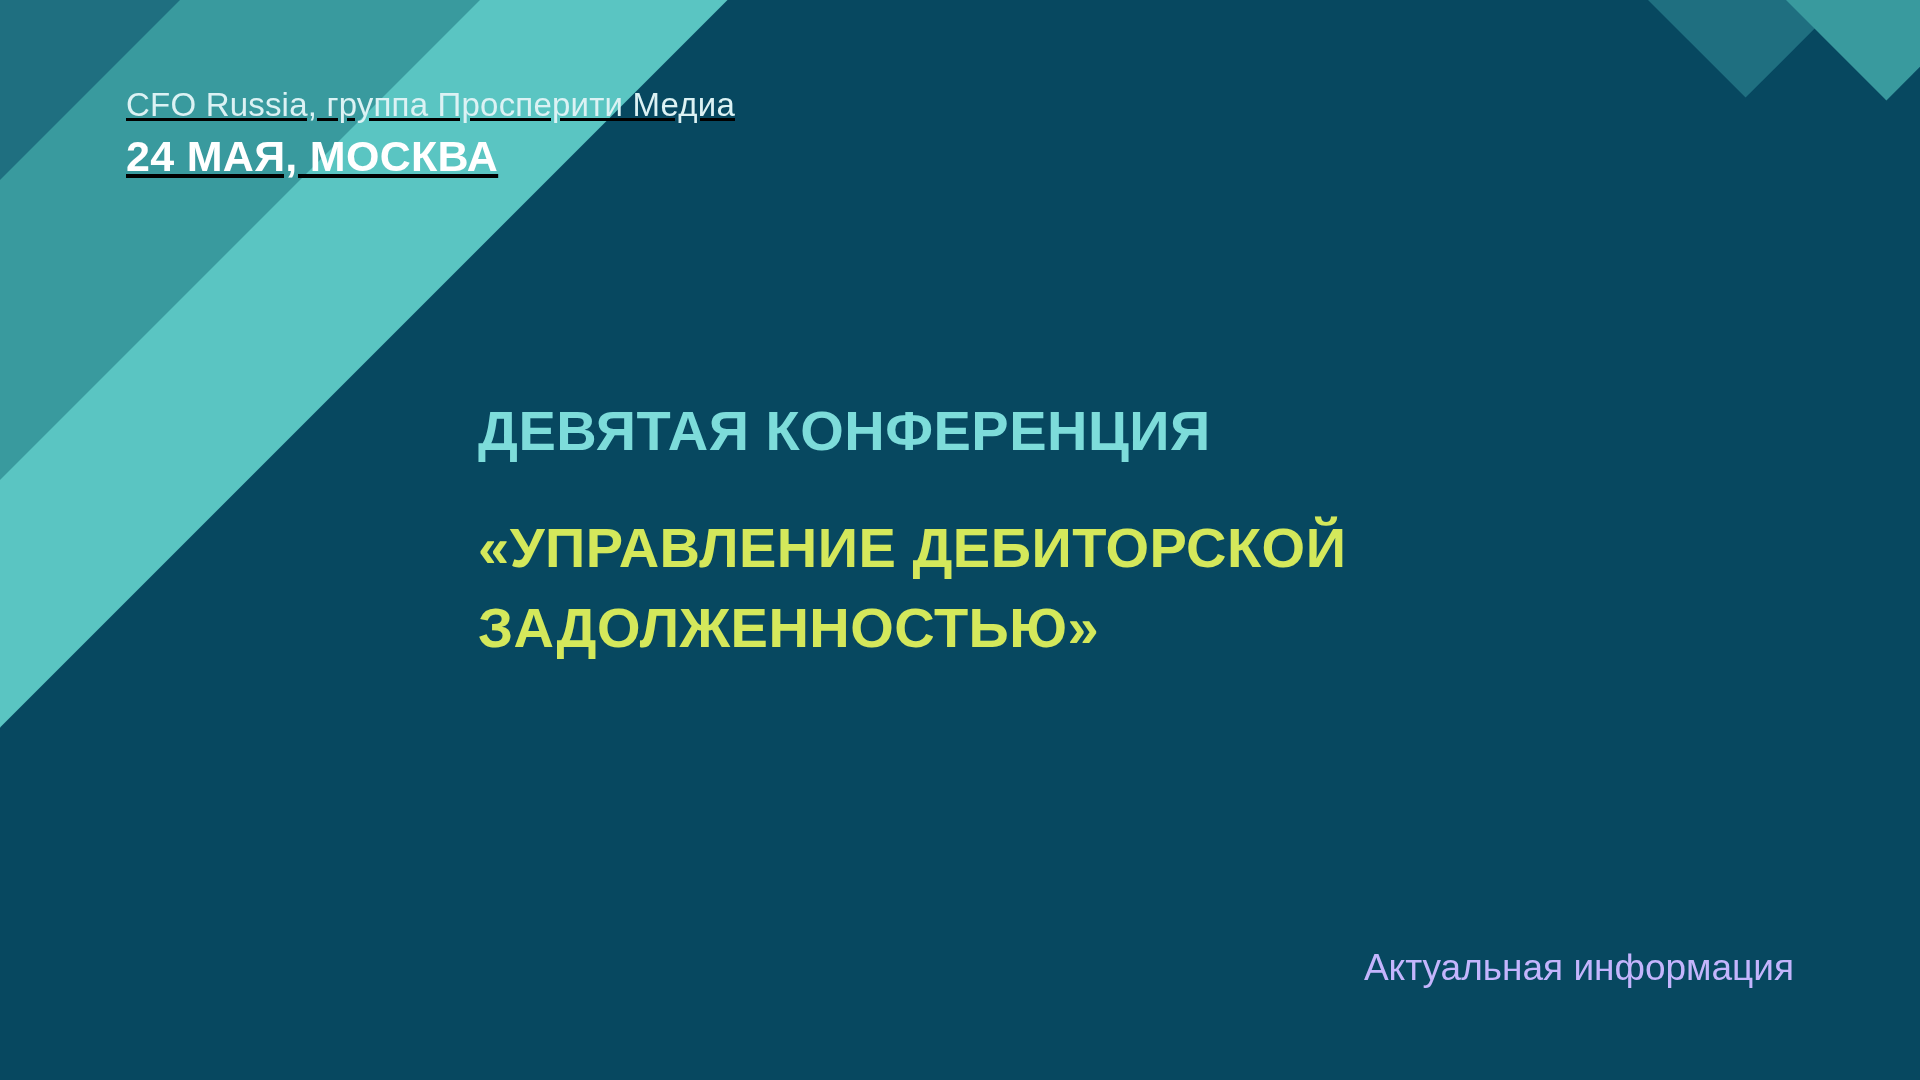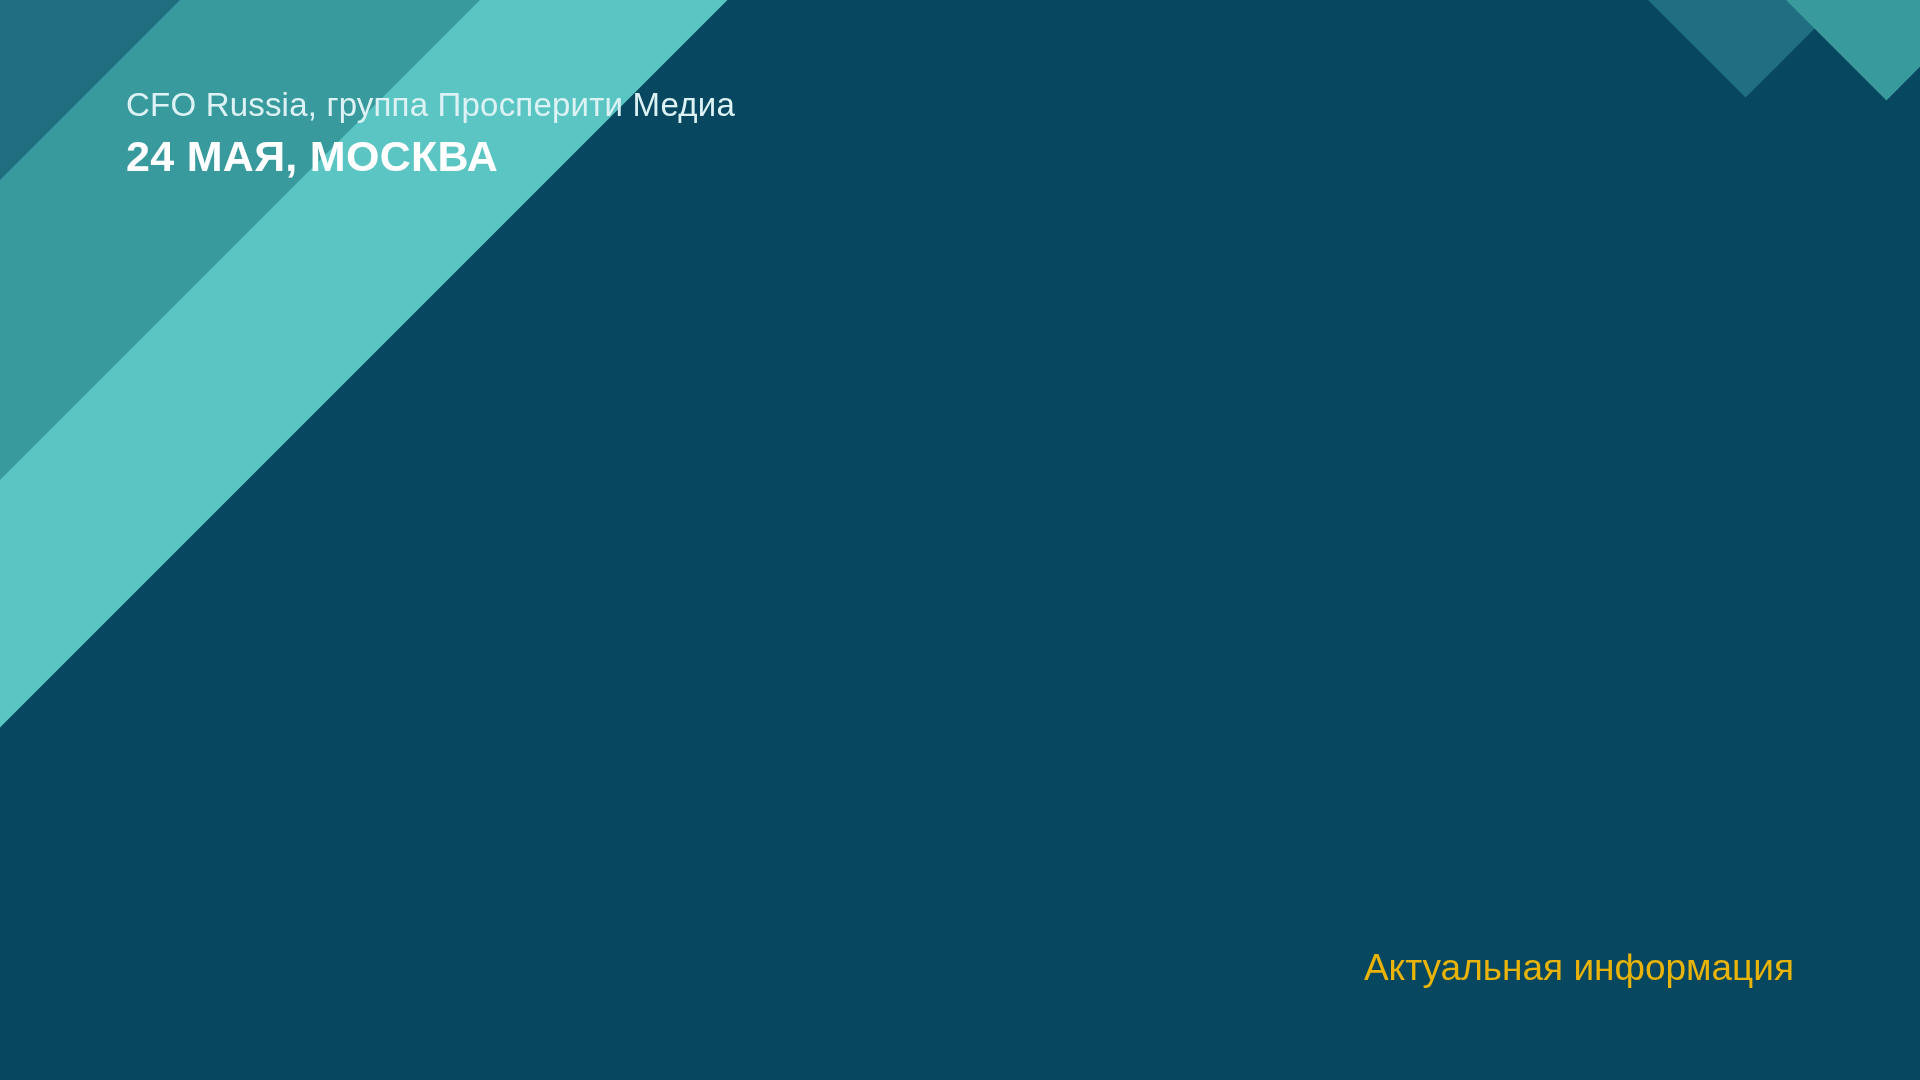--- a/index.html
+++ b/index.html
@@ -38,20 +38,21 @@
   
   .bl-1 { background: #1f6f80; width: 2800px; height: 260px; left: -1160px; top: 1080px; }
   .bl-2 { background: #399a9e; width: 2800px; height: 300px; left: -900px;  top: 1080px; }
   .bl-3 { background: #5ac5c2; width: 2800px; height: 175px; left: -600px;  top: 1080px; }
 
   
   .eyebrow-block {
     position: absolute;
     left: 126px;
     top: 84px;
+    text-decoration: underline;
   }
   .eyebrow {
     color: #dcf2f4;
     font-size: 33px;
     font-weight: 400;
     letter-spacing: 0.2px;
     line-height: 1.25;
     white-space: nowrap;
   }
   .date-line {
@@ -86,21 +87,21 @@
     line-height: 1.42;
     margin-top: 44px;
   }
   .conf-name .l2 { display: block; }
 
   .footnote {
     position: absolute;
     right: 126px;
     bottom: 84px;
     text-align: center;
-    color: #eab308;
+    color: #c4b5fd;
     font-size: 37px;
     font-weight: 400;
     line-height: 1.48;
   }
   .footnote span { display: block; white-space: nowrap; }
 </style>
 </head>
 <body>
 
 <div id="slide">
@@ -112,18 +113,25 @@
     <div class="stripe bl-1"></div>
     <div class="stripe bl-2"></div>
     <div class="stripe bl-3"></div>
   </div>
 
   <div class="eyebrow-block">
     <div class="eyebrow">CFO Russia, группа Просперити Медиа</div>
     <div class="date-line">24 МАЯ, МОСКВА</div>
   </div>
 
+  <div class="title-block">
+    <div class="conf-kicker">ДЕВЯТАЯ КОНФЕРЕНЦИЯ</div>
+    <div class="conf-name">
+      <span class="l1">«УПРАВЛЕНИЕ ДЕБИТОРСКОЙ</span>
+      <span class="l2">ЗАДОЛЖЕННОСТЬЮ»</span>
+    </div>
+  </div>
 
   <div class="footnote">
     <span>Актуальная информация</span>
   </div>
 
 </div>
 
 </body></html>

